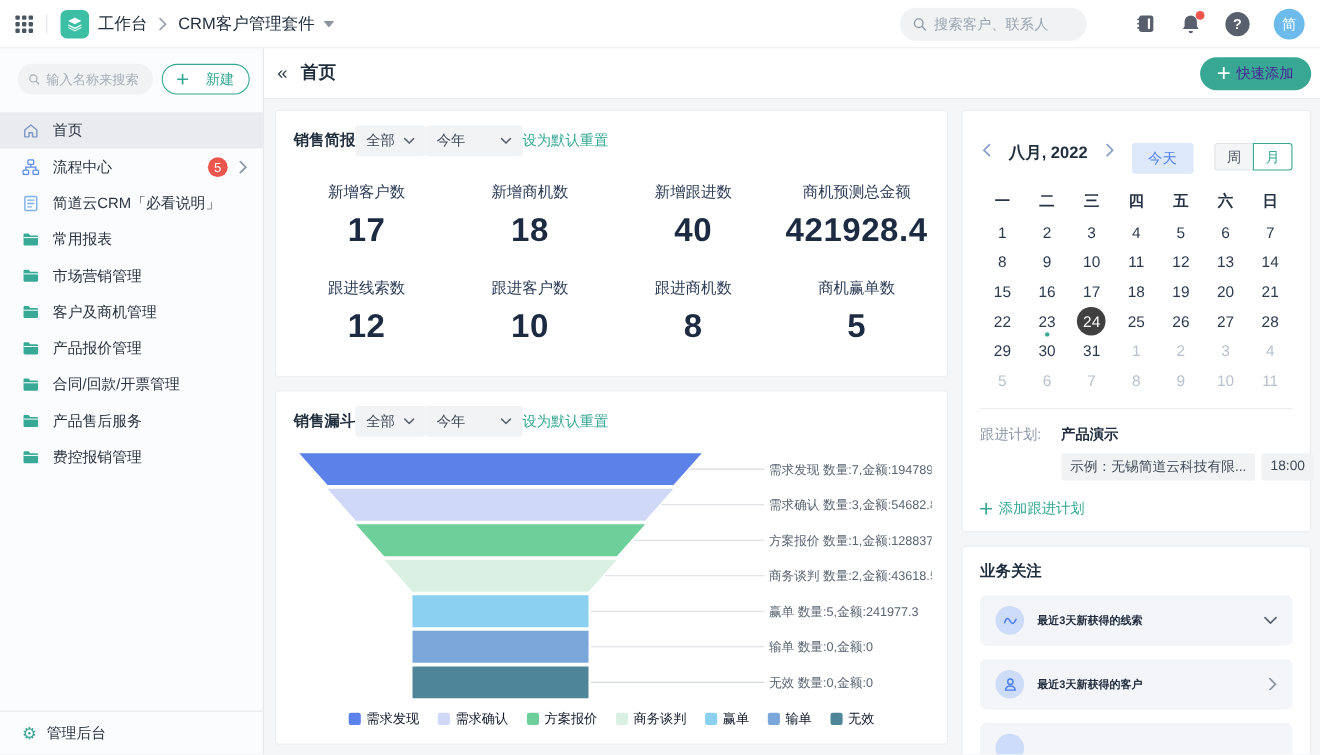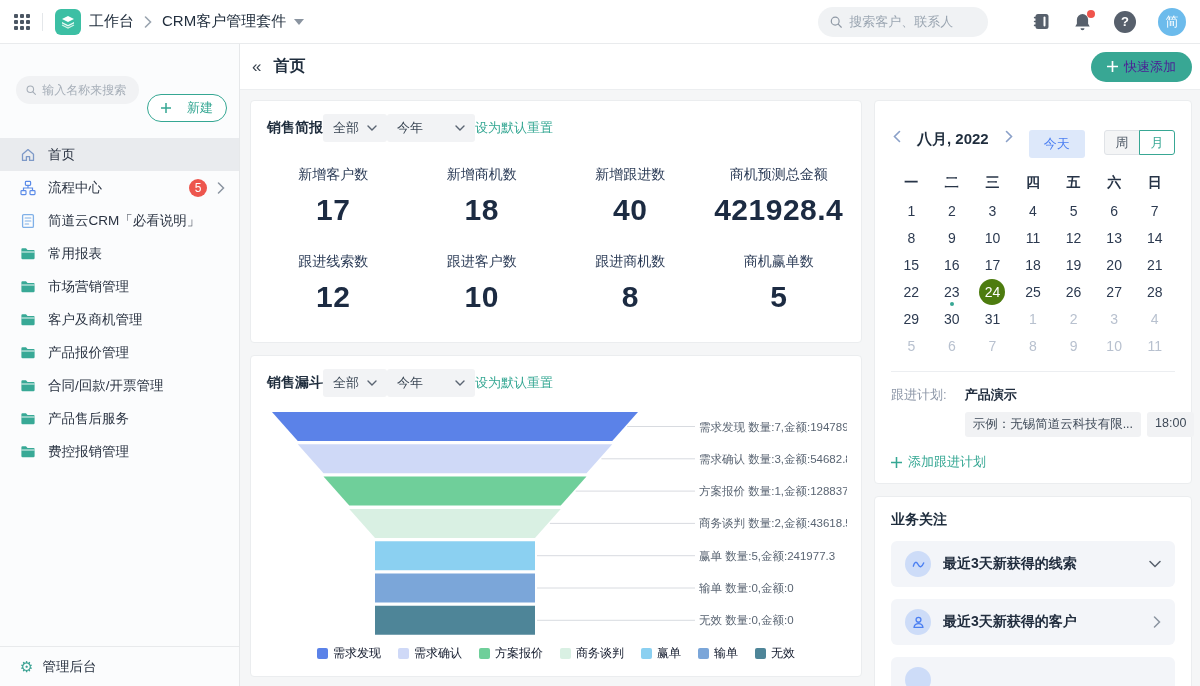--- a/index.html
+++ b/index.html
@@ -43,21 +43,21 @@
   .sidebar { width: 240px; background: #fbfcfd; border-right: 1px solid #e6e8ea;
     display: flex; flex-direction: column; }
   .sb-top { display: flex; align-items: center; padding: 14px 12px 12px 16px; }
   .sb-search { flex: 1; height: 28px; background: #f1f2f4; border-radius: 14px;
     display: flex; align-items: center; padding: 0 10px; }
   .sb-search input { border: 0; outline: 0; background: transparent; font-size: 12px;
     width: 100%; margin-left: 6px; color: #4b5663; font-family: inherit; }
   .sb-search input::placeholder { color: #a6aeb8; }
   .sb-new { margin-left: 8px; height: 28px; padding: 0 13px; border: 1px solid #35a793;
     border-radius: 14px; background: #fff; color: #35a793; font-size: 13px;
-    display: flex; align-items: center; gap: 16px; cursor: pointer; font-family: inherit; margin-top: 36px; }
+    display: flex; align-items: center; gap: 16px; cursor: pointer; font-family: inherit; }
   .sb-menu { flex: 1; padding-top: 4px; overflow: hidden; }
   .sb-item { height: 33px; display: flex; align-items: center; padding: 0 14px 0 20px;
     cursor: pointer; color: #2a3342; font-size: 13.5px; }
   .sb-item.active { background: #e9ebee; }
   .sb-item .sb-ic { width: 16px; height: 16px; margin-right: 12px; flex: none; }
   .sb-item .sb-label { white-space: nowrap; overflow: hidden; text-overflow: ellipsis; }
   .sb-badge { margin-left: auto; min-width: 18px; height: 18px; border-radius: 9px;
     background: #ed564e; color: #fff; font-size: 12px; display: flex; align-items: center;
     justify-content: center; padding: 0 5px; }
   .sb-chev { margin-left: 10px; }
@@ -117,21 +117,21 @@
   .toggle-week { background: #f4f5f6; border: 1px solid #e0e3e7; border-radius: 3px 0 0 3px;
     color: #505b68; }
   .toggle-month { background: #fff; border: 1px solid #38a794; border-radius: 0 3px 3px 0;
     color: #38a794; margin-left: -1px; }
   .cal-weekdays { display: grid; grid-template-columns: repeat(7, 1fr); margin-top: 16px; }
   .cal-weekdays span { text-align: center; font-size: 14px; font-weight: 600; color: #273447; }
   .cal-grid { display: grid; grid-template-columns: repeat(7, 1fr); margin-top: 5px; }
   .cal-cell { height: 27px; display: flex; align-items: center; justify-content: center;
     font-size: 14px; color: #2c3a50; cursor: pointer; position: relative; }
   .cal-cell.muted { color: #b8c1cf; }
-  .cal-cell .sel { width: 26px; height: 26px; border-radius: 50%; background: #4d7c0f;
+  .cal-cell .sel { width: 26px; height: 26px; border-radius: 50%; background: #404040;
     color: #fff; display: flex; align-items: center; justify-content: center; }
   .cal-cell .dot { position: absolute; bottom: -1px; left: 50%; margin-left: -2px;
     width: 4px; height: 4px; border-radius: 50%; background: #38a794; }
   .cal-divider { border-top: 1px solid #eceef1; margin-top: 12px; }
   .plan-row { display: flex; padding-top: 14px; }
   .plan-label { font-size: 13px; color: #8d97a8; flex: none; }
   .plan-body { margin-left: 18px; min-width: 0; }
   .plan-title { font-size: 13px; font-weight: bold; color: #212d3e; }
   .plan-tags { display: flex; gap: 6px; margin-top: 8px; }
   .plan-tag { background: #f1f2f4; border-radius: 3px; padding: 4px 8px; font-size: 12.5px;
@@ -139,21 +139,21 @@
   .add-plan { display: flex; align-items: center; gap: 6px; color: #35a793; font-size: 13px;
     margin-top: 16px; cursor: pointer; }
 
   
   .biz-card { padding: 14px 16px 16px 16px; }
   .biz-title { font-size: 14px; font-weight: bold; }
   .biz-item { margin-top: 12px; background: #f3f5f9; border-radius: 6px; height: 46px;
     display: flex; align-items: center; padding: 0 14px; cursor: pointer; }
   .biz-ic { width: 26px; height: 26px; border-radius: 50%; background: #cddcf8; flex: none;
     display: flex; align-items: center; justify-content: center; }
-  .biz-label { margin-left: 12px; font-size: 14px; font-weight: 600; color: #212d3e;
+  .biz-label { margin-left: 12px; font-size: 10px; font-weight: 600; color: #212d3e;
     white-space: nowrap; overflow: hidden; text-overflow: ellipsis; }
   .biz-right { margin-left: auto; display: flex; align-items: center; gap: 10px; }
 </style>
 </head>
 <body>
 
 <header class="topbar">
   <div class="tb-left">
     <span class="grid-icon">
         <i></i>

